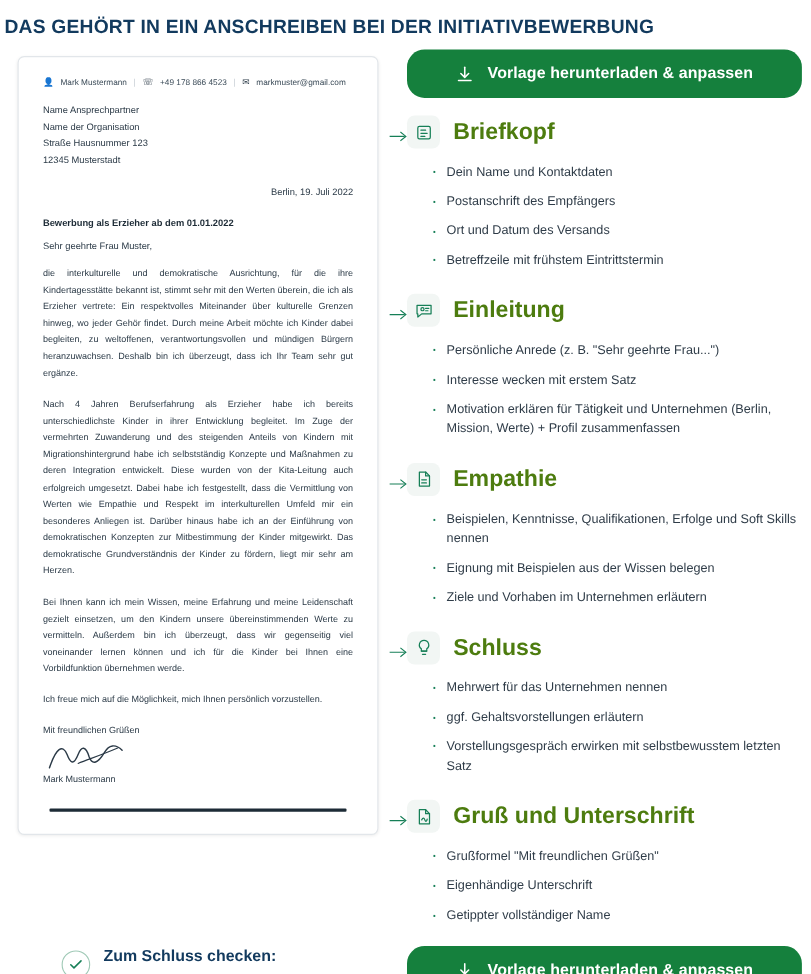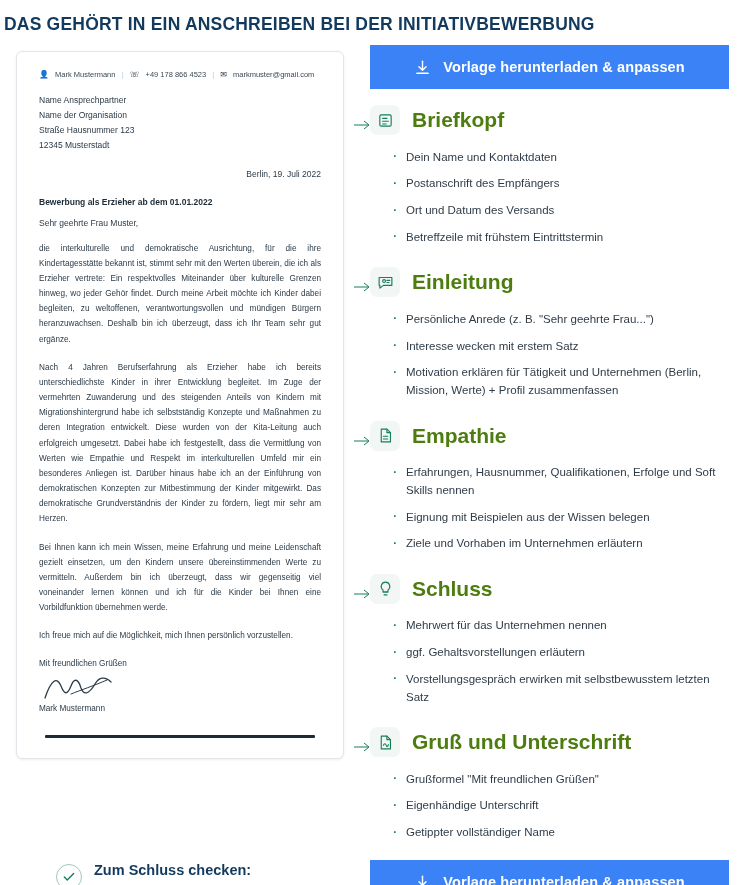--- a/index.html
+++ b/index.html
@@ -112,24 +112,24 @@
   }
   .letter-rule {
     height: 3px;
     background: #1d2b36;
     margin: 22px 6px 4px 6px;
     border-radius: 1px;
   }
 
   
   .dl-btn {
-    background: #3b82f6;
+    background: #15803d;
     color: #ffffff;
     border: none;
-    border-radius: 0;
+    border-radius: 16px;
     height: 44px;
     width: 100%;
     display: flex;
     align-items: center;
     justify-content: center;
     gap: 12px;
     font-size: 14.5px;
     font-weight: bold;
     cursor: pointer;
     letter-spacing: 0.1px;
@@ -344,21 +344,21 @@
           <svg width="17" height="17" viewBox="0 0 24 24" fill="none" stroke="#167f57" stroke-width="1.6" stroke-linecap="round" stroke-linejoin="round">
             <path d="M6 3h8l5 5v13H6z"></path>
               <path d="M14 3v5h5"></path>
               <path d="M9 13h6"></path>
               <path d="M9 17h6"></path>
           </svg>
         </span>
         <span class="sec-title">Empathie</span>
       </div>
       <ul class="bullets">
-        <li>Erfahrungen, Hausnummer, Qualifikationen, Erfolge und Soft Skills nennen</li>
+        <li>Beispielen, Kenntnisse, Qualifikationen, Erfolge und Soft Skills nennen</li>
         <li>Eignung mit Beispielen aus der Wissen belegen</li>
         <li>Ziele und Vorhaben im Unternehmen erläutern</li>
       </ul>
     </div>
 
     <div class="section">
       <span class="connector" style="top:12px">
         <svg width="20" height="12" viewBox="0 0 20 12">
             <path d="M0 6 H14" stroke="#167f57" stroke-width="1" fill="none"></path>
             <path d="M10 2 L15 6 L10 10" stroke="#167f57" stroke-width="1" fill="none"></path>

